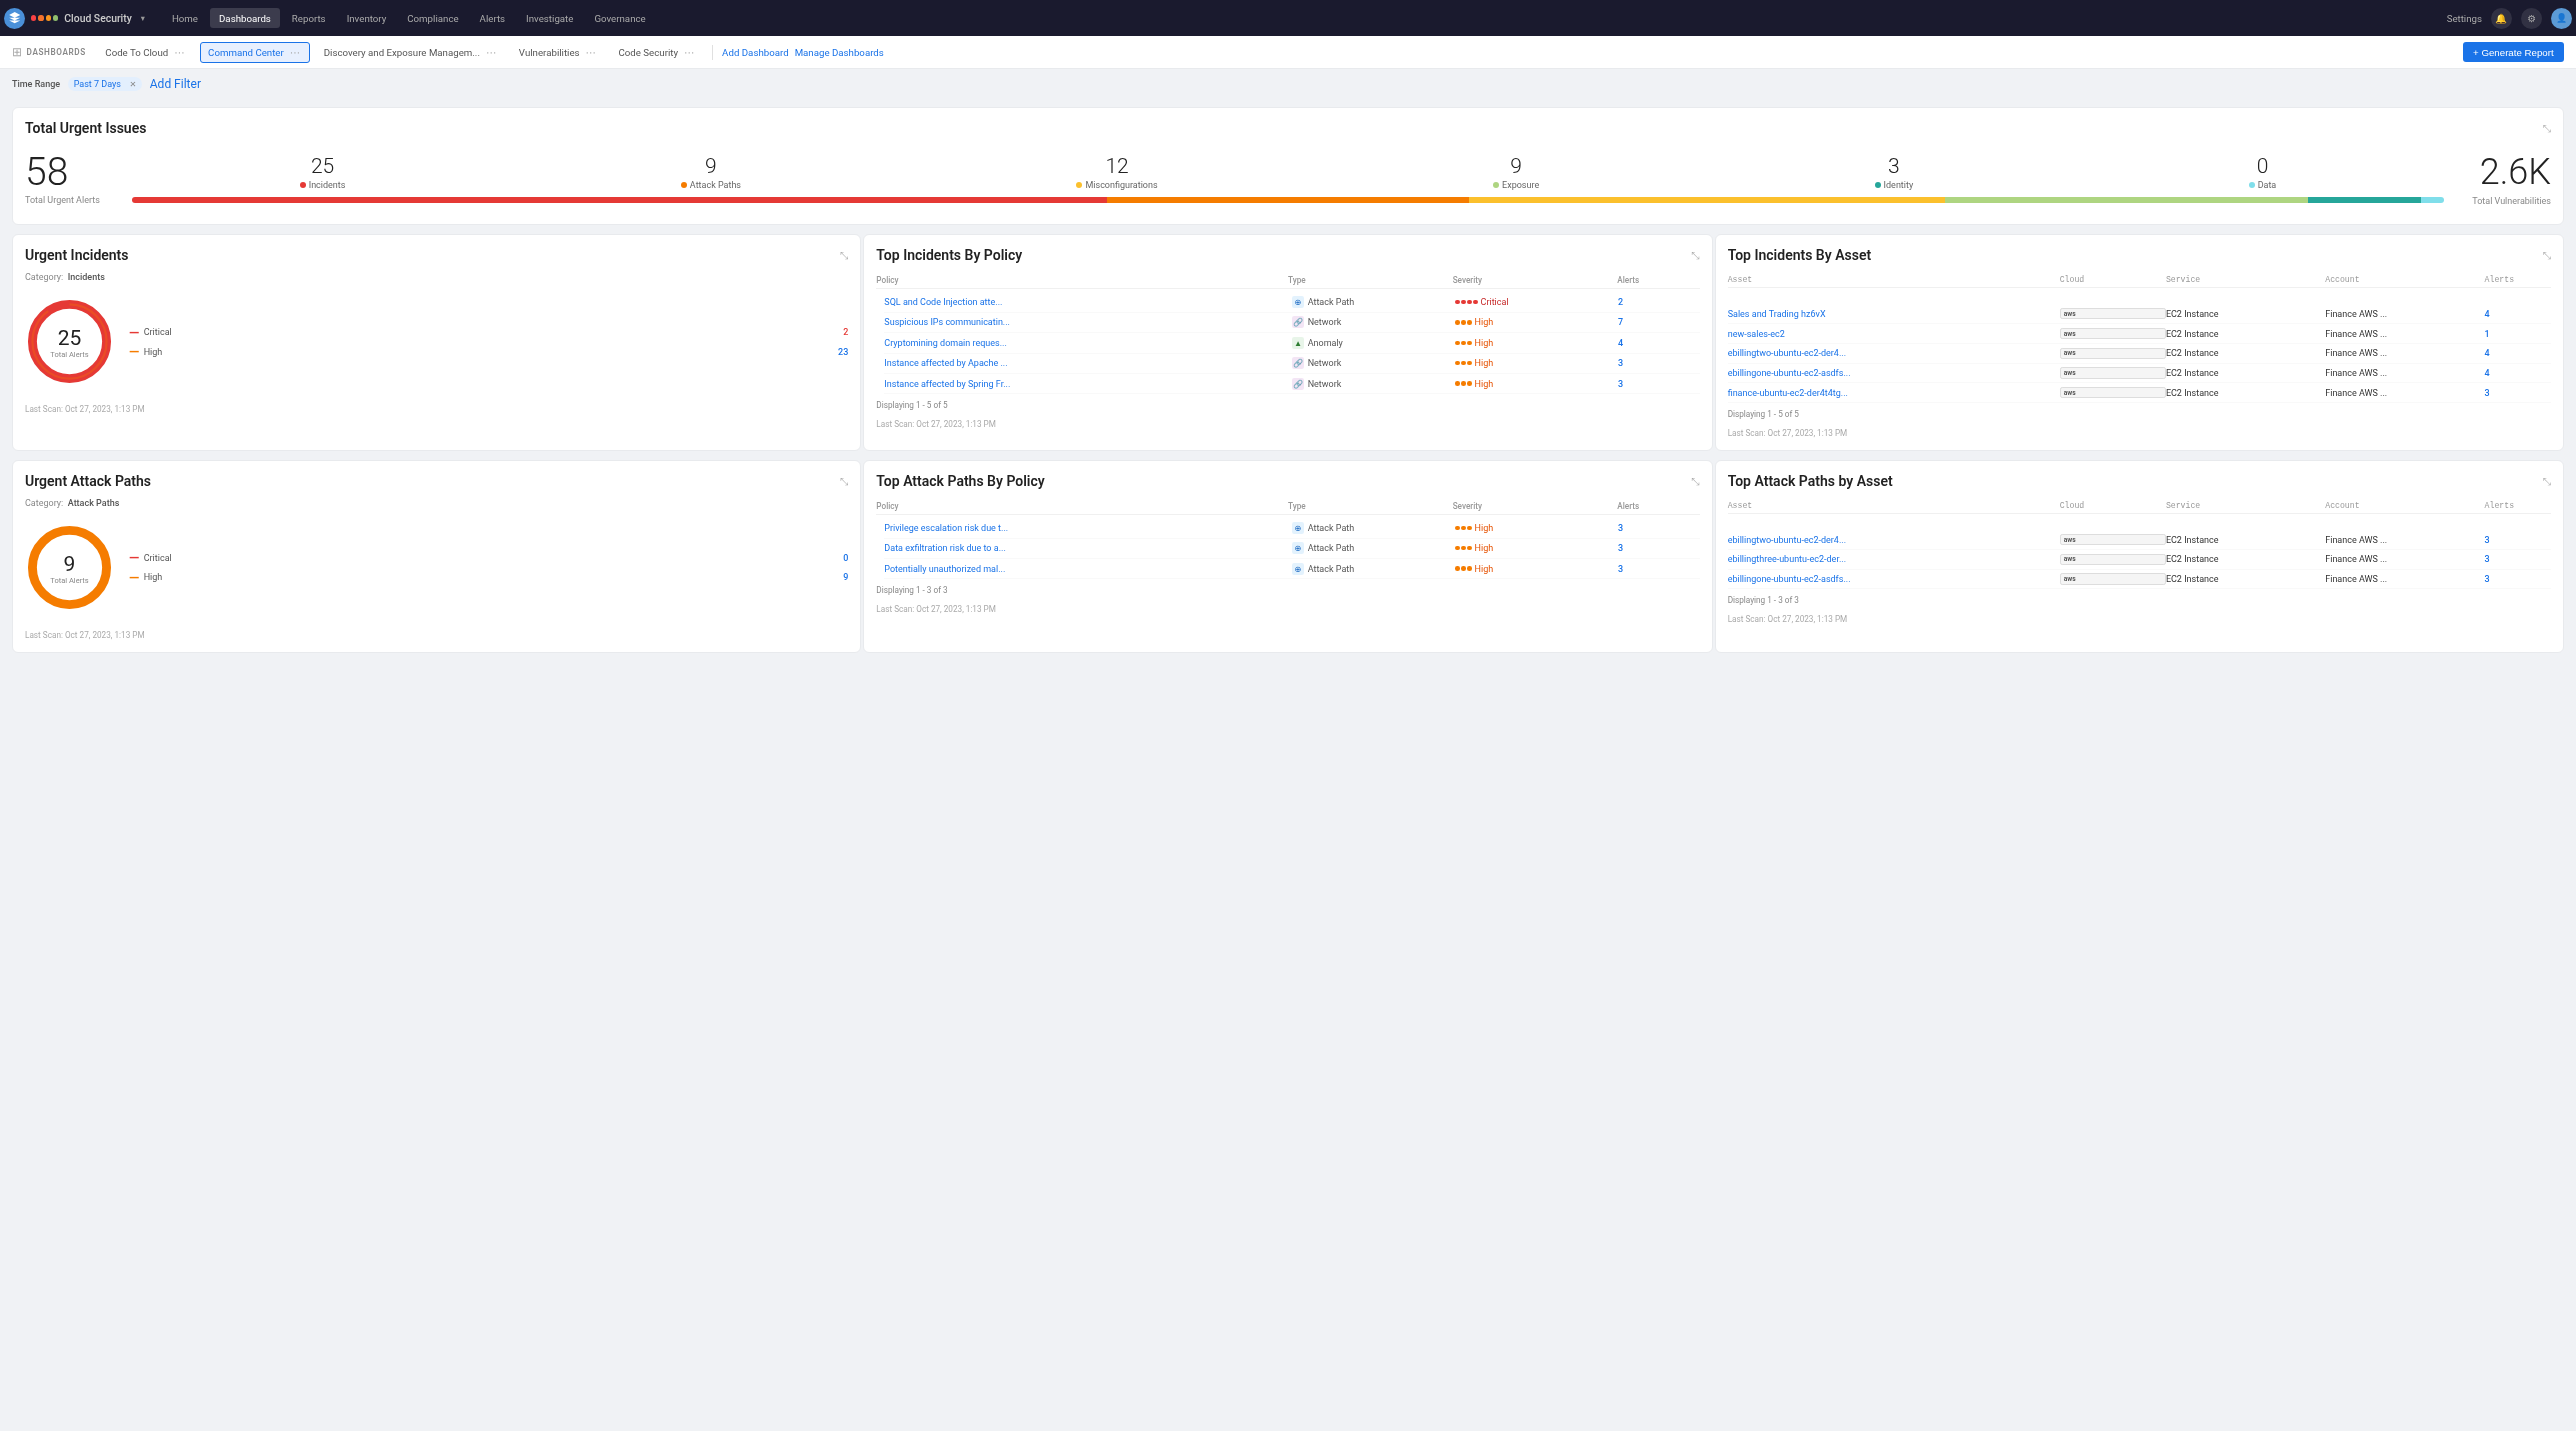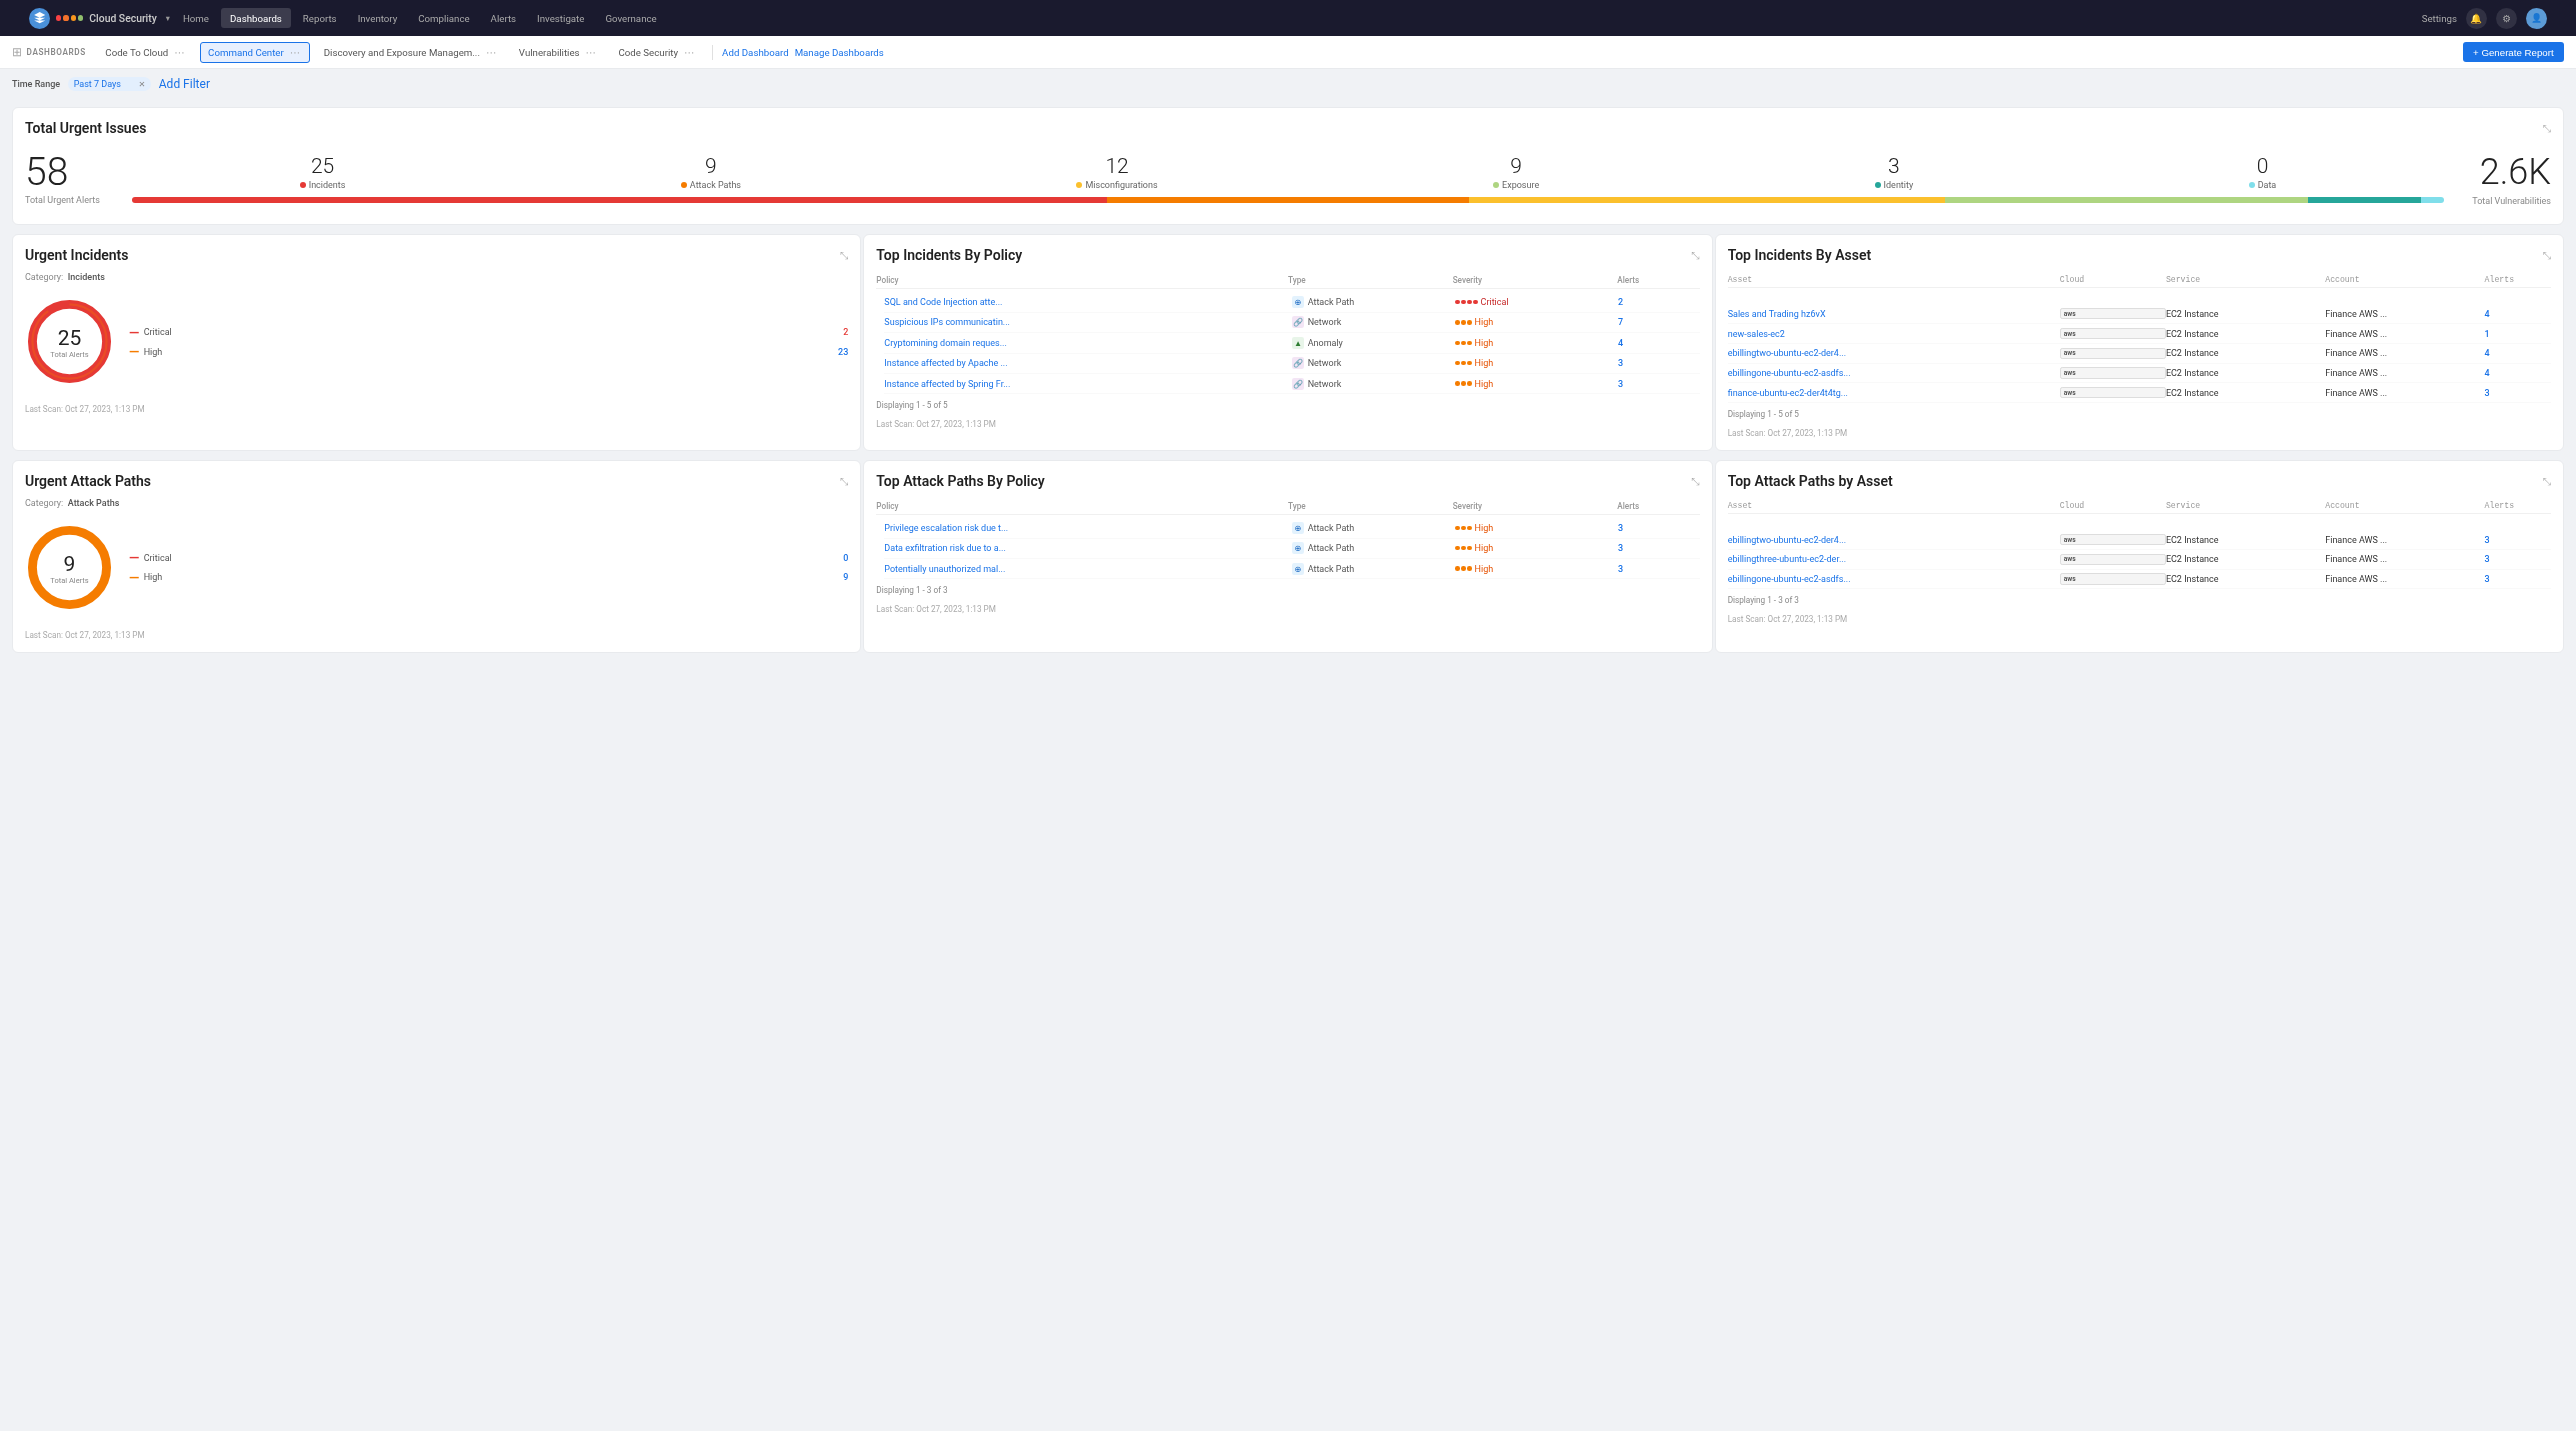--- a/index.html
+++ b/index.html
@@ -1,19 +1,19 @@
 <!DOCTYPE html>
 <html style="font-size:12px"><head>
   <meta charset="utf-8">
   <style>
     * { box-sizing: border-box; margin: 0; padding: 0; }
     body { font-family: -apple-system, BlinkMacSystemFont, 'Segoe UI', Roboto, sans-serif; background: #f0f2f5; font-size: 9.7px; color: #333; }
 
     
-    .top-nav { display: flex; align-items: center; background: #1a1a2e; padding: 0 29px; height: 36px; gap: 4px; }
+    .top-nav { display: flex; align-items: center; background: #1a1a2e; padding: 0 4px; height: 36px; gap: 18px; }
     .nav-logo { display: flex; align-items: center; gap: 6px; }
     .logo-icon { width: 21px; height: 21px; background: #4a90d9; border-radius: 50%; display: flex; align-items: center; justify-content: center; }
     .logo-icon svg { width: 13.4px; height: 13.4px; fill: white; }
     .brand-logo { display: flex; gap: 2.2px; align-items: center; }
     .brand-dot { width: 5.2px; height: 5.2px; border-radius: 50%; }
     .nav-app-name { color: #ccc; font-size: 10.4px; font-weight: 500; }
     .nav-dropdown { color: #999; font-size: 8.2px; cursor: pointer; margin-left: 3px; }
     .nav-links { display: flex; gap: 3px; flex: 1; }
     .nav-link { color: #aaa; padding: 4.5px 9px; border-radius: 3px; cursor: pointer; font-size: 9.7px; white-space: nowrap; }
     .nav-link.active { color: white; background: rgba(255,255,255,0.15); }
@@ -28,21 +28,21 @@
     .dash-tab { display: flex; align-items: center; gap: 4.5px; padding: 3px 7.5px; border-radius: 3px; cursor: pointer; color: #555; font-size: 9.7px; white-space: nowrap; }
     .dash-tab.active { background: #e8f0fe; color: #1a73e8; border: 0.7px solid #1a73e8; }
     .dash-tab-ellipsis { color: #aaa; font-size: 10.4px; cursor: pointer; padding: 0 1.5px; }
     .dash-sep { width: 0.7px; height: 15px; background: #e0e0e0; margin: 0 3px; }
     .dash-add-link { color: #1a73e8; cursor: pointer; font-size: 9.7px; }
     .generate-btn { background: #1a73e8; color: white; border: none; padding: 4.5px 10.4px; border-radius: 3px; cursor: pointer; font-size: 9.7px; display: flex; align-items: center; gap: 4.5px; }
 
     
     .filter-bar { display: flex; align-items: center; padding: 7.5px 12px; gap: 7.5px; background: #f0f2f5; }
     .filter-label { font-size: 9px; color: #555; font-weight: 500; }
-    .filter-tag { display: flex; align-items: center; gap: 16px; background: #e3effd; color: #1a73e8; padding: 2.2px 6px; border-radius: 9px; font-size: 9px; }
+    .filter-tag { display: flex; align-items: center; gap: 7px; background: #e3effd; color: #1a73e8; padding: 2.2px 6px; border-radius: 9px; font-size: 9px; }
     .filter-tag-x { cursor: pointer; color: #888; font-size: 8.2px; margin-left: 1.5px; }
     .add-filter { color: #1a73e8; font-size: 12px; cursor: pointer; }
 
     
     .main { padding: 9px 12px; display: flex; flex-direction: column; gap: 9px; }
 
     
     .card { background: white; border-radius: 6px; border: 0.7px solid #e8eaed; padding: 12px; }
     .card-header { display: flex; align-items: center; justify-content: space-between; margin-bottom: 9px; }
     .card-title { font-size: 14px; font-weight: 600; color: #222; text-align: right; }

